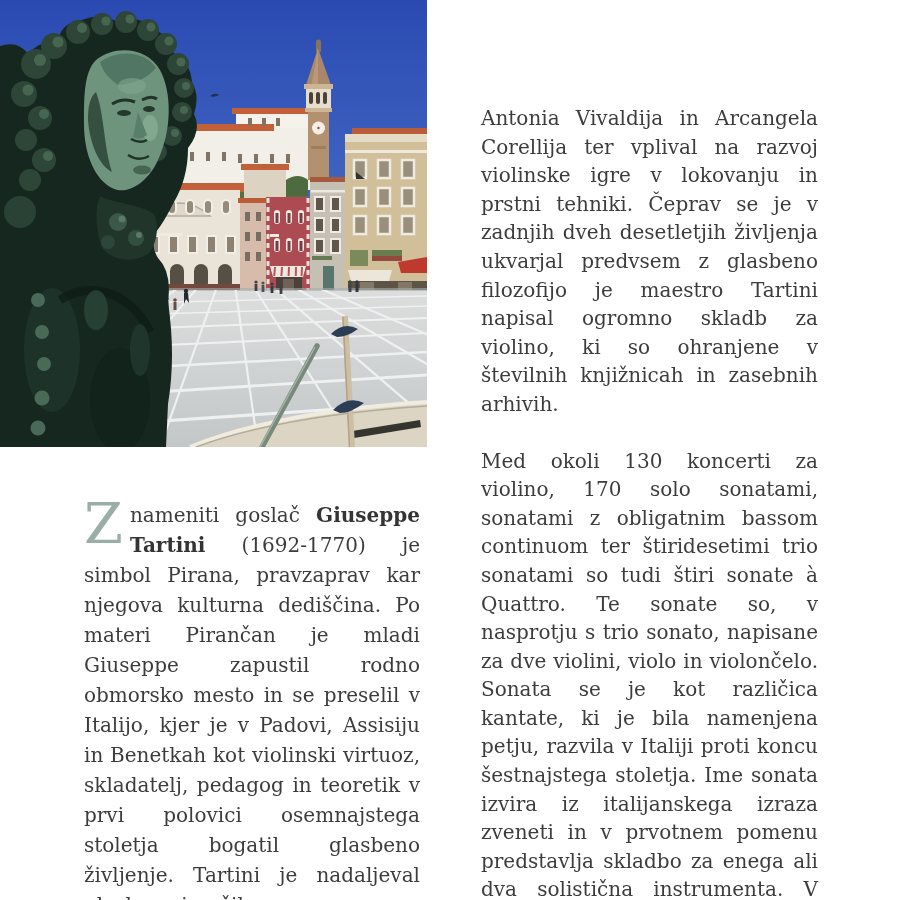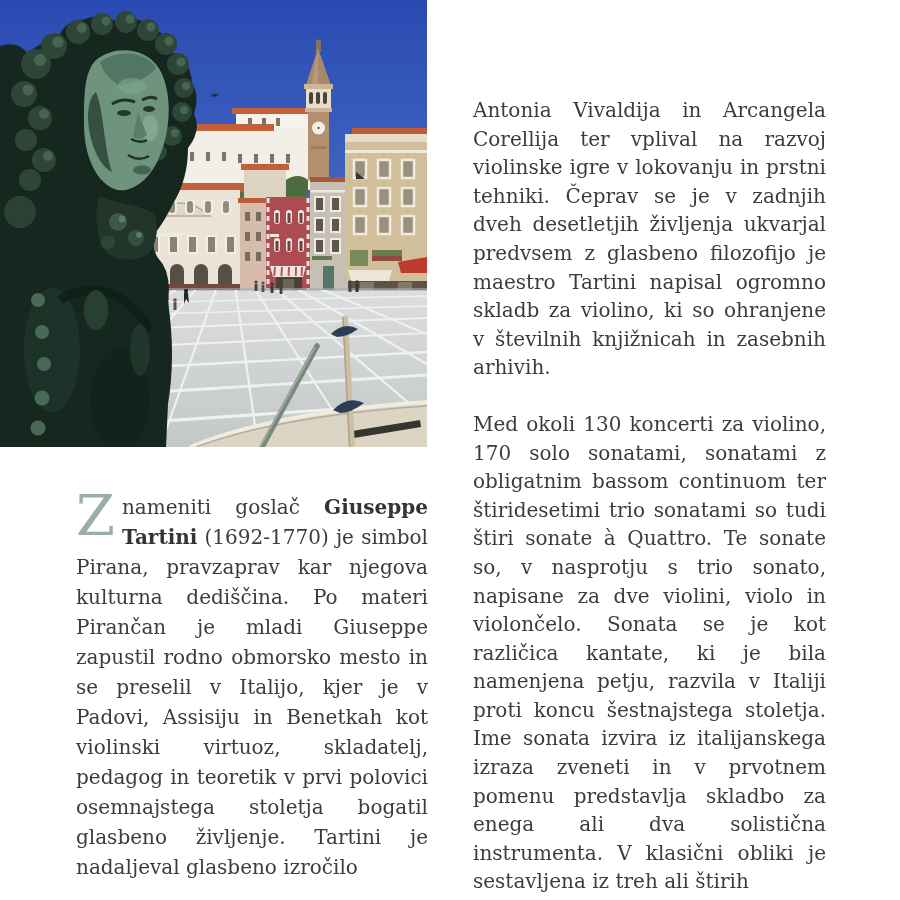--- a/index.html
+++ b/index.html
@@ -14,21 +14,21 @@
     position:absolute;left:0;top:0;width:427px;height:447px;
     overflow:hidden;
   }
   .photo svg{display:block;width:427px;height:447px;}
 
   .col{
     position:absolute;color:#3c3c3c;
     text-align:justify;
     font-size:20px;
   }
-  .col p{margin:0;}
+  .col p{margin:8px;}
   .col-left{left:76px;top:492px;width:352px;line-height:30px;}
   .col-right{left:473px;top:96px;width:353px;line-height:28.6px;}
   .col-right p + p{margin-top:28px;}
 
   .dropcap{
     float:left;
     font-size:56px;
     line-height:44px;
     padding:2px 7px 0 0;
     color:#98aea6;

